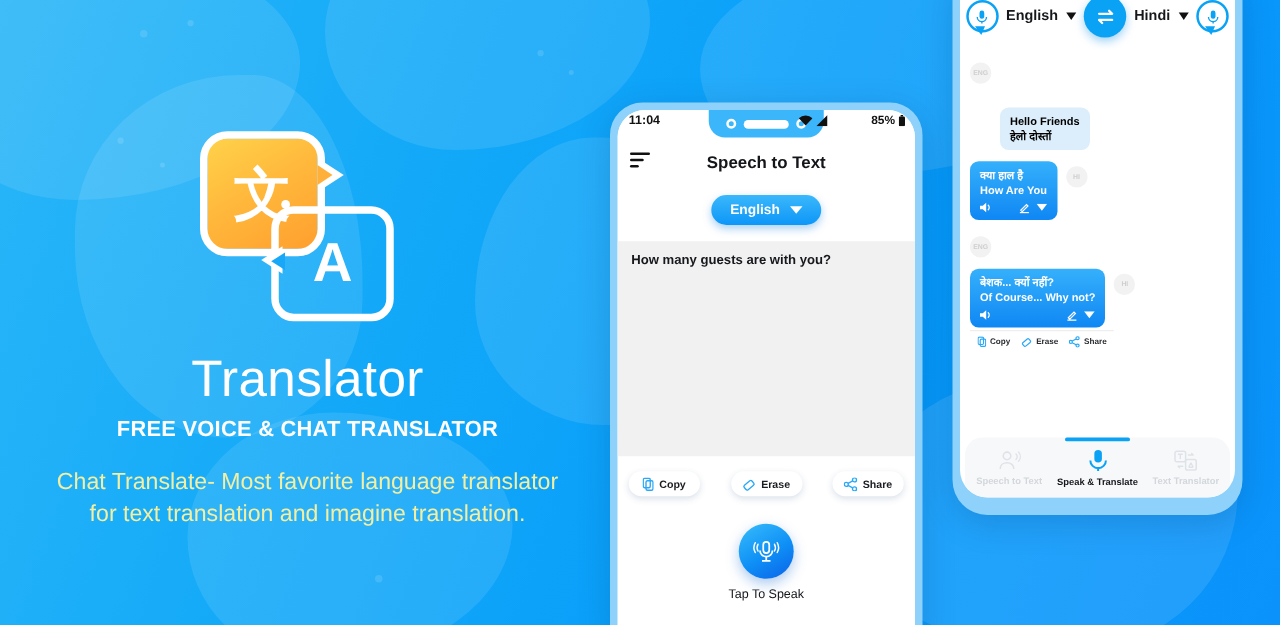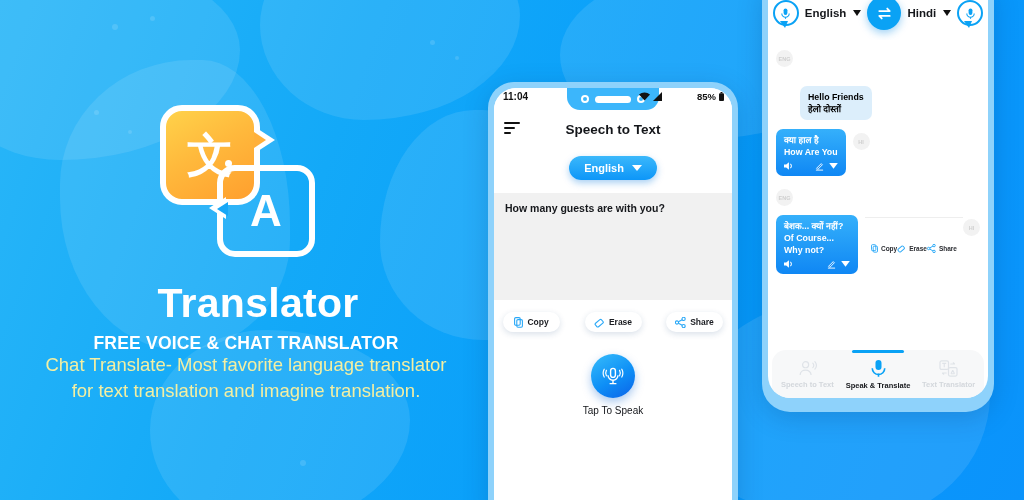--- a/index.html
+++ b/index.html
@@ -37,25 +37,25 @@
     display:flex;align-items:center;justify-content:center;}
   .logo .card2 .glyph2{color:#fff;font-size:44px;font-weight:600;line-height:1;}
   .logo .tailB{position:absolute;left:54px;top:92px;width:0;height:0;
     border-top:11px solid transparent;border-bottom:11px solid transparent;
     border-right:17px solid #fff;}
   .logo .tailB2{position:absolute;left:62px;top:97px;width:0;height:0;
     border-top:7px solid transparent;border-bottom:7px solid transparent;
     border-right:11px solid #18a8f7;}
   .logo .minidot{position:absolute;left:70px;top:55px;width:7px;height:7px;border-radius:50%;background:#fff;}
 
-  .brand{position:absolute;left:12px;top:280px;width:492px;text-align:center;
-    color:#fff;font-size:41px;font-weight:700;letter-spacing:.3px;}
+  .brand{position:absolute;left:0;top:280px;width:492px;text-align:center;
+    color:#fff;font-size:41px;font-weight:400;letter-spacing:.3px;}
   .sub{position:absolute;left:0;top:333px;width:492px;text-align:center;
     color:#fff;font-size:17.5px;font-weight:700;letter-spacing:.2px;}
-  .tag{position:absolute;left:0;top:352px;width:492px;text-align:center;
+  .tag{position:absolute;left:0;top:372px;width:492px;text-align:center;
     color:#f3efa2;font-size:18.5px;line-height:26px;}
 
   
   .phone{position:absolute;background:#8ed2fb;box-shadow:0 6px 26px rgba(0,40,90,.18);}
   .screen{position:absolute;background:#fff;overflow:hidden;}
 
   
   #phoneMid{left:488px;top:82px;width:250px;height:430px;border-radius:26px 26px 0 0;}
   #screenMid{left:6px;top:6px;width:238px;height:424px;border-radius:22px 22px 0 0;}
   .statusbar{position:relative;height:22px;background:#fff;}
@@ -75,21 +75,21 @@
   .hamb i:nth-child(3){width:7px;}
   .apptitle{width:100%;text-align:center;font-size:13.5px;font-weight:700;color:#14161a;}
 
   .langpill{margin:8px auto 0;width:88px;height:24px;border-radius:13px;
     background:linear-gradient(180deg,#3bb8fb 0%,#0d96f8 100%);
     display:flex;align-items:center;justify-content:center;gap:8px;
     box-shadow:0 3px 7px rgba(10,120,220,.35);}
   .langpill span{color:#fff;font-size:11px;font-weight:700;}
   .caret{width:0;height:0;border-left:5px solid transparent;border-right:5px solid transparent;border-top:6px solid #fff;}
 
-  .textarea{margin:13px 0 0 0;height:107px;background:#f1f1f1;padding:9px 11px;box-sizing:border-box;}
+  .textarea{margin:13px 0 0 0;height:172px;background:#f1f1f1;padding:9px 11px;box-sizing:border-box;}
   .textarea .tx{font-size:10.5px;font-weight:700;color:#16181c;}
 
   .actions{display:flex;justify-content:space-between;padding:12px 9px 0;}
   .chip{height:20px;min-width:57px;border-radius:11px;background:#fff;
     box-shadow:0 2px 6px rgba(20,60,120,.16);display:flex;align-items:center;justify-content:center;gap:4px;}
   .chip span{font-size:8.5px;font-weight:700;color:#1b1d22;}
 
   .micwrap{margin-top:22px;text-align:center;}
   .micbtn{width:44px;height:44px;border-radius:50%;margin:0 auto;
     background:linear-gradient(150deg,#37bdfb 0%,#0e8ff6 55%,#0b62e8 100%);
@@ -335,21 +335,21 @@
             </div>
           </div>
           <div class="ava">HI</div>
         </div>
 
         <div class="row">
           <div class="ava">ENG</div>
         </div>
 
         <div class="row r">
-          <div style="display:flex;flex-direction:row;align-items:stretch;">
+          <div style="display:flex;flex-direction:column;align-items:stretch;">
             <div class="bub out">
               <div class="l1">बेशक... क्यों नहीं?</div>
               <div class="l2">Of Course... Why not?</div>
               <div class="bubrow">
                 <svg width="11" height="10" viewBox="0 0 12 10">
                     <path d="M0 3.4h2.4L5.4.8v8.4L2.4 6.6H0Z" fill="#fff"></path>
                     <path d="M7.2 3a2.8 2.8 0 0 1 0 4" stroke="#fff" stroke-width="1.1" fill="none" stroke-linecap="round"></path>
                   </svg>
                 <div class="right">
                   <svg width="9" height="9" viewBox="0 0 10 10">

